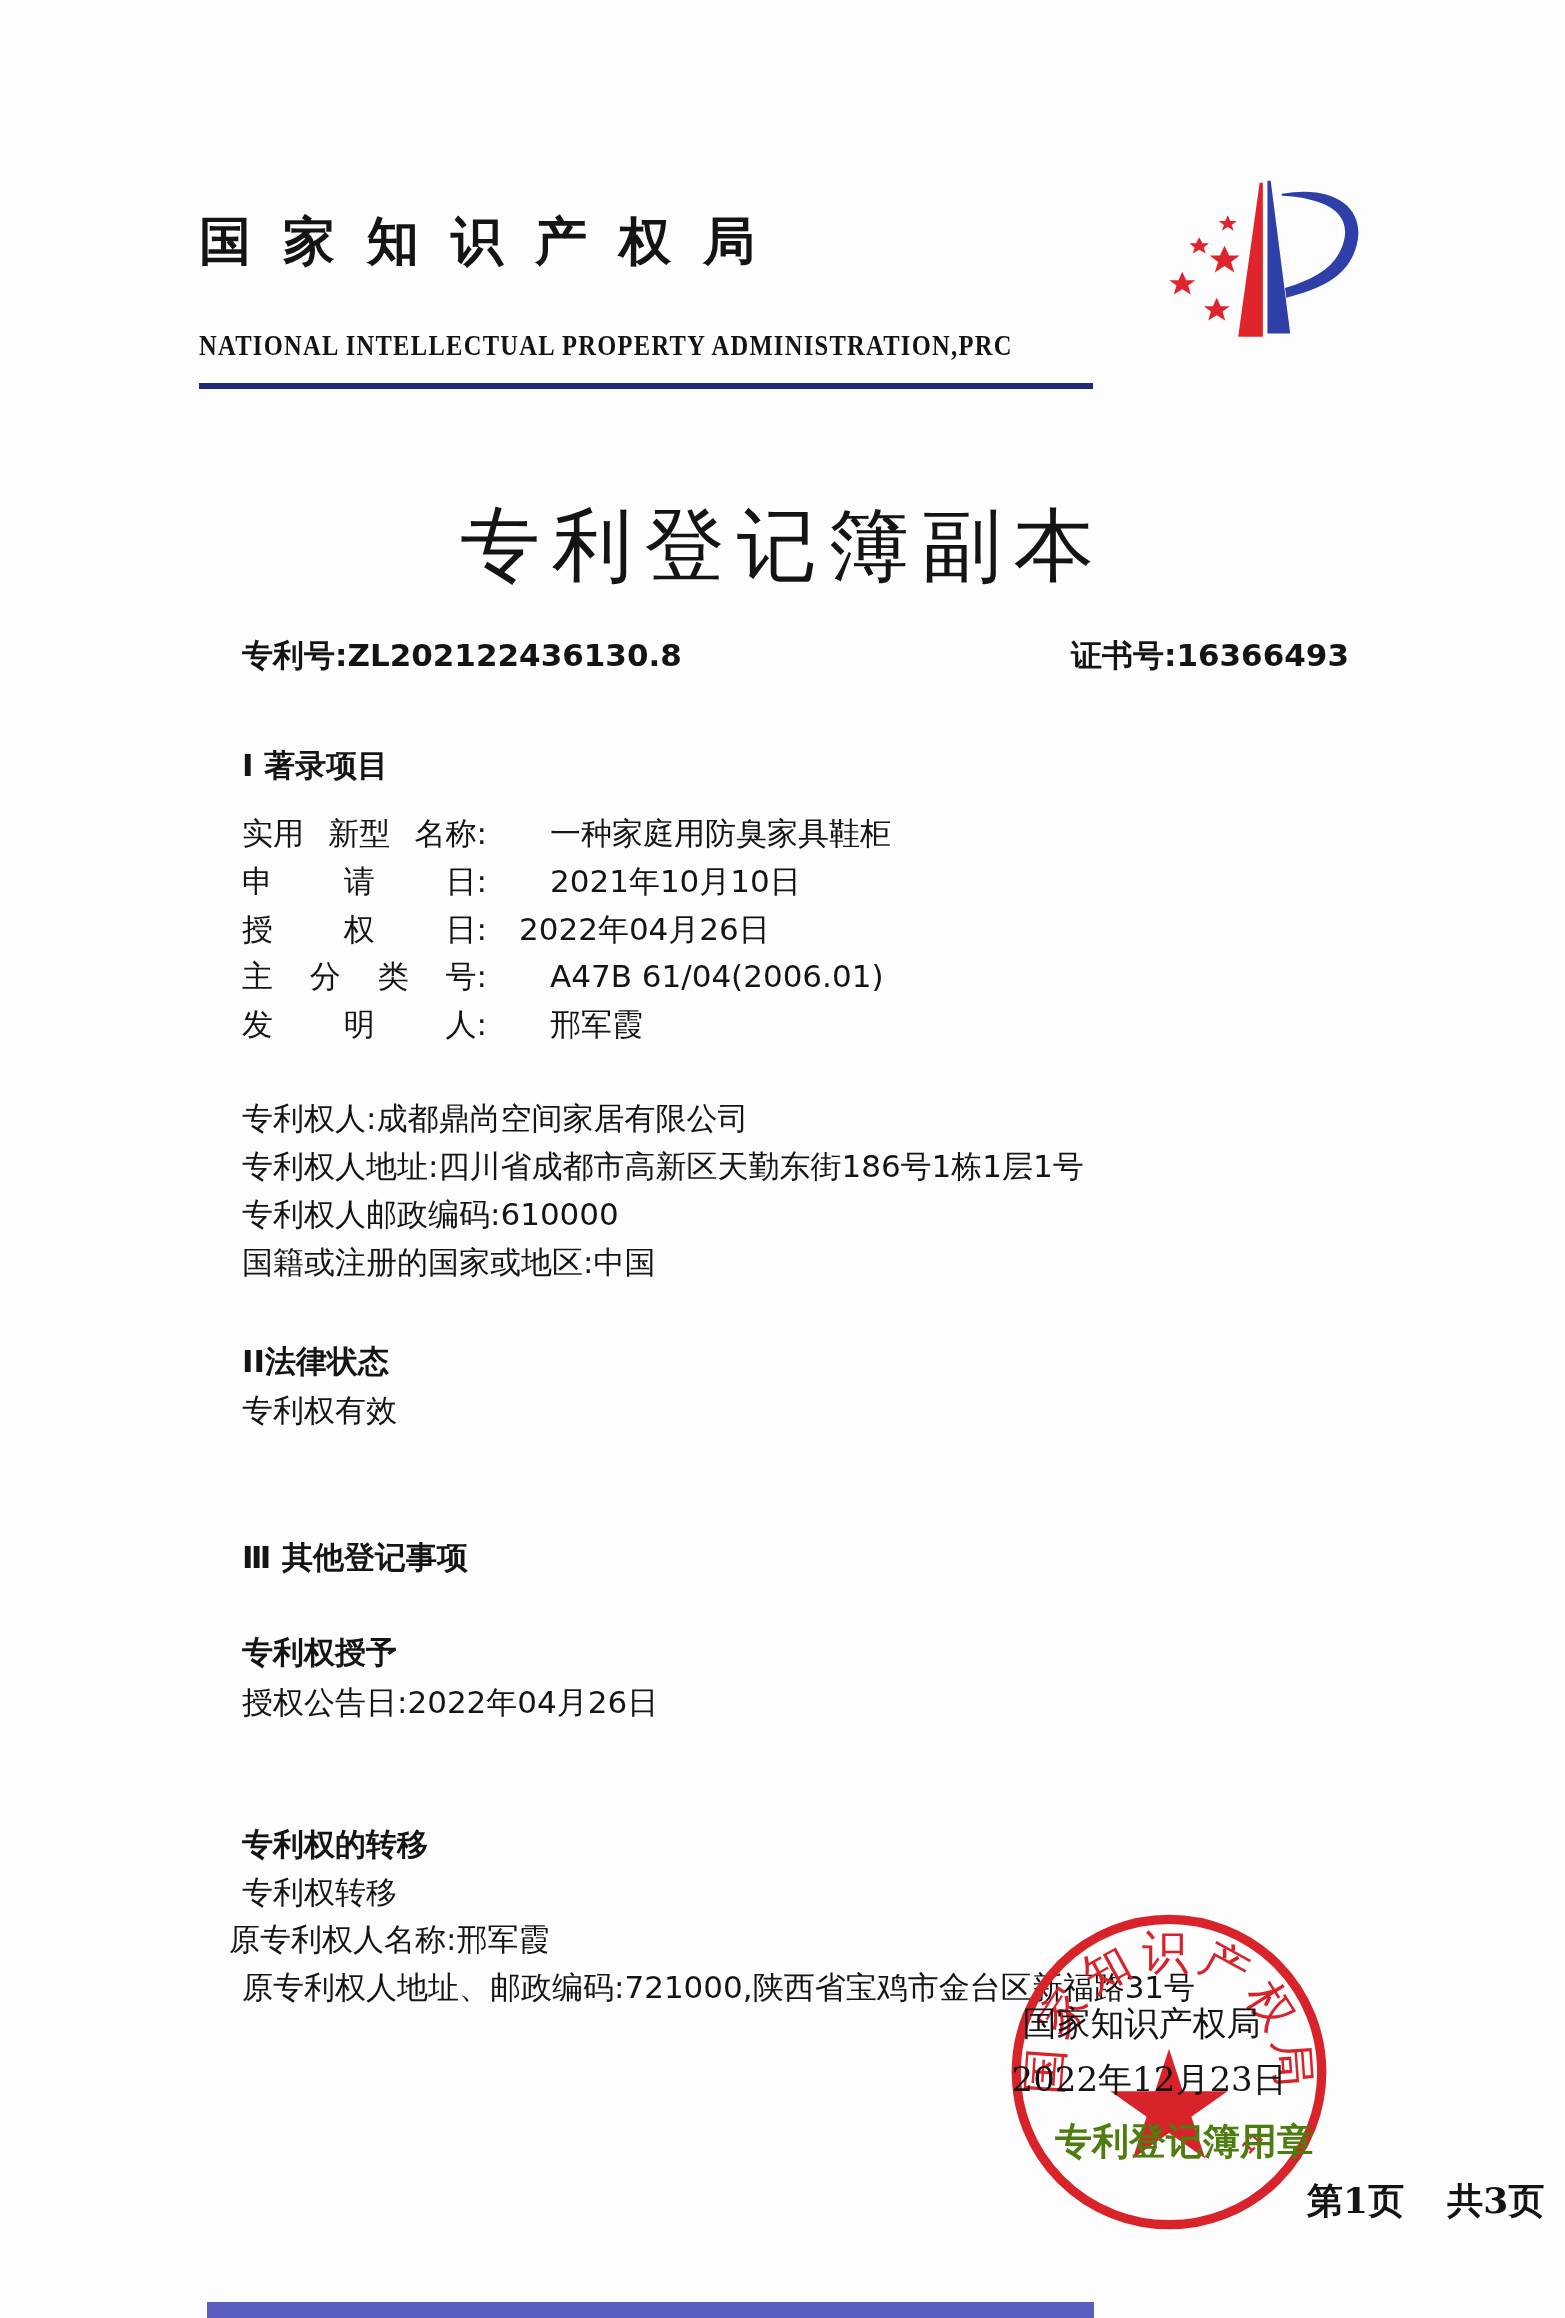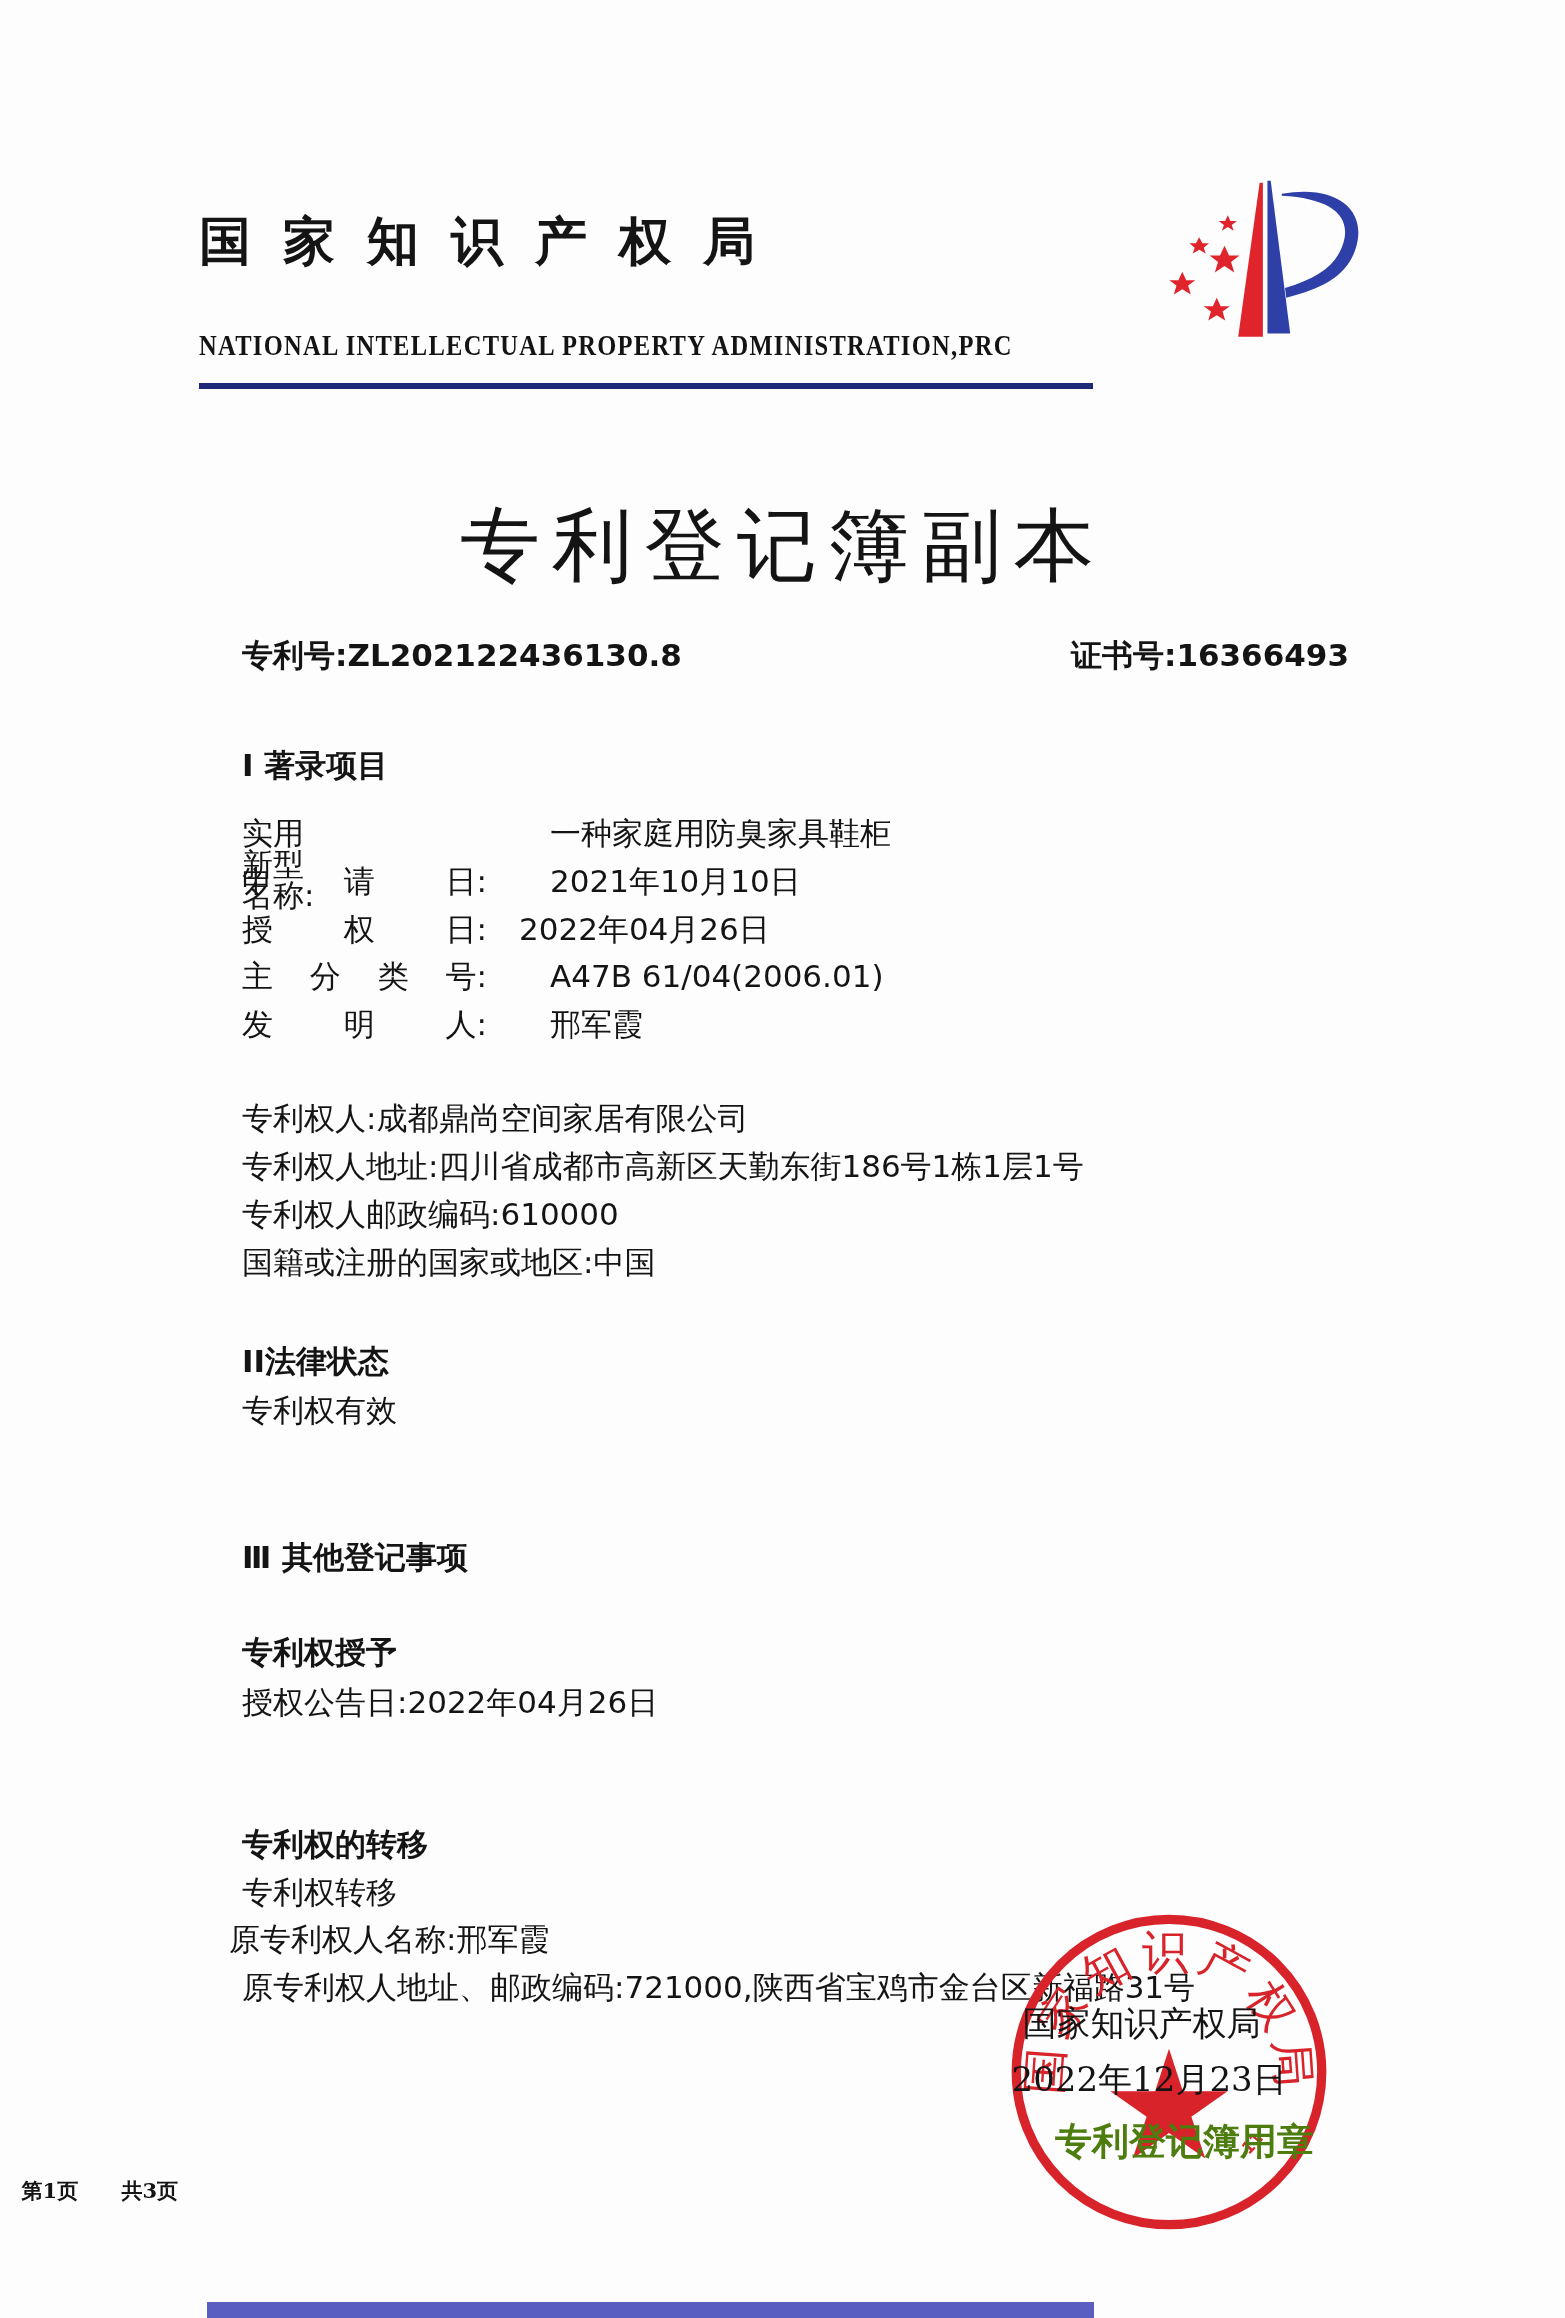--- a/index.html
+++ b/index.html
@@ -30,21 +30,21 @@
   .hdr { font-size: 31px; font-weight: bold; white-space: nowrap; font-family: "DejaVu Sans", sans-serif; line-height: 1; }
   .row { position: absolute; left: 242px; display: flex; }
   .lbl { width: 309px; display: flex; justify-content: space-between; padding-right: 0; }
   .lbl span { display: inline-block; }
   .val { margin-left: 0; }
   .stamp { left: 1007px; top: 1910px; width: 324px; height: 324px; }
   .stamp-txt {
     position: absolute; color: #141414; font-size: 34px; white-space: nowrap;
     font-family: "DejaVu Serif", serif;
   }
-  .page-no { left: 0; width: 1566px; top: 2177px; text-align: left; font-size: 21px; font-weight: bold; font-family: "DejaVu Serif", serif; }
+  .page-no { left: 0; width: 1566px; top: 2177px; text-align: right; font-size: 36px; font-weight: bold; font-family: "DejaVu Serif", serif; }
   .page-no span { margin: 0 21.6px; }
   .bottom-bar { left: 207px; top: 2302px; width: 887px; height: 17px; background: #5a5ec0; }
 </style>
 </head>
 <body>
 
 <div class="abs org-cn">国家知识产权局</div>
 <div class="abs org-en">NATIONAL INTELLECTUAL PROPERTY ADMINISTRATION,PRC</div>
 <div class="abs rule-top"></div>
 
@@ -68,21 +68,21 @@
 <div class="abs hdr" style="left:242px; top:640px;">
   <span>专利号:</span><span>ZL202122436130.8</span>
 </div>
 <div class="abs hdr" style="left:1071px; top:640px;">
   <span>证书号:</span><span>16366493</span>
 </div>
 
 <div class="abs hdr" style="left:242px; top:750px;">I 著录项目</div>
 
 <div class="row t38" style="top:818px;">
-  <div class="lbl" style="width:245px;flex-direction:column;">
+  <div class="lbl" style="width:245px;">
     <span>实用</span>
     <span>新型</span>
     <span>名称:</span>
   </div>
   <div class="val" style="margin-left:63px;">一种家庭用防臭家具鞋柜</div>
 </div>
 <div class="row t38" style="top:866px;">
   <div class="lbl" style="width:245px;">
     <span>申</span>
     <span>请</span>

